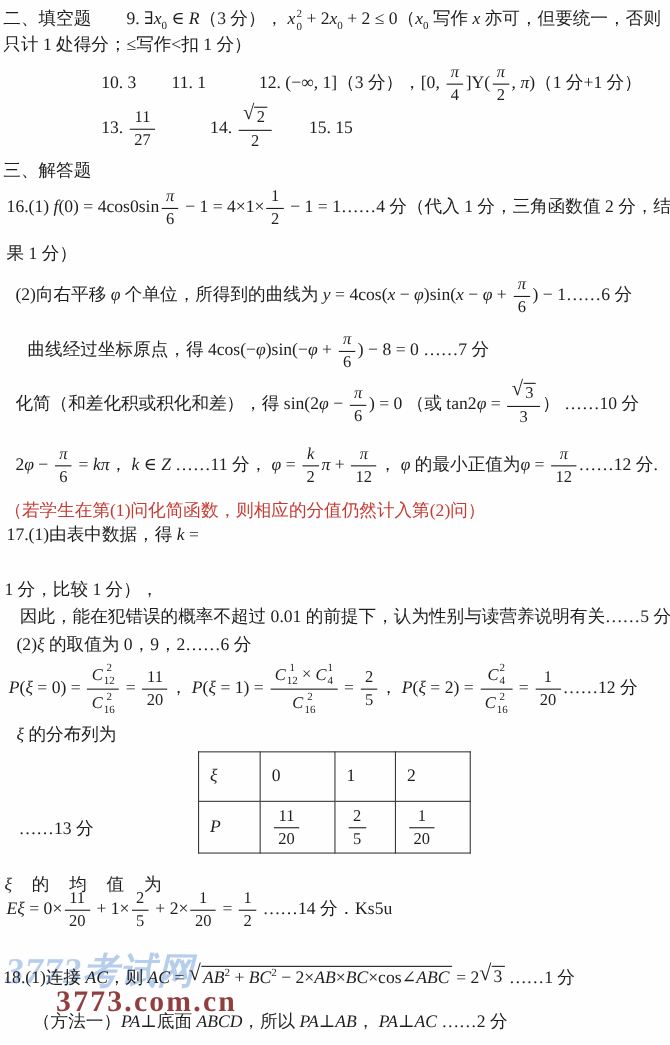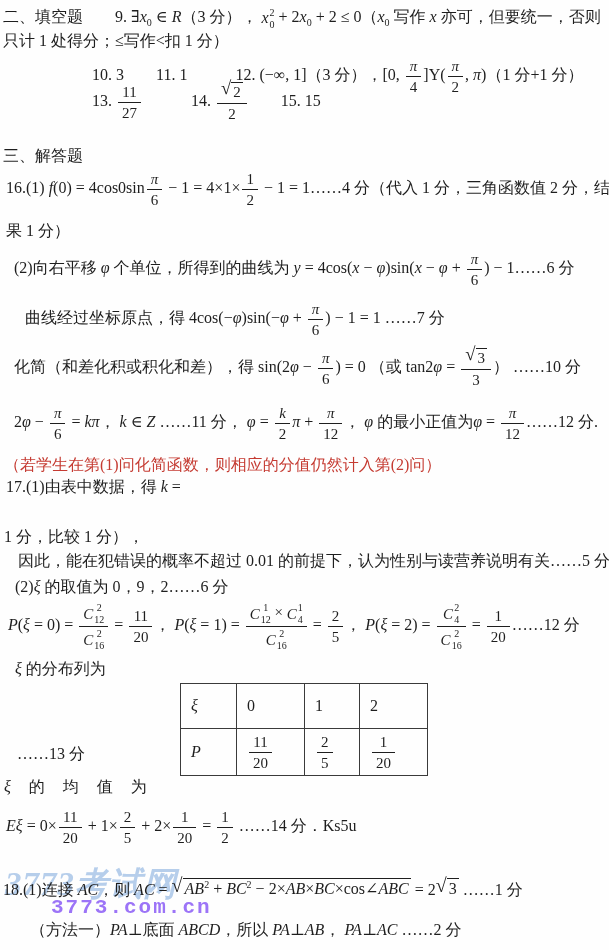--- a/index.html
+++ b/index.html
@@ -33,30 +33,30 @@
     border:1.5px solid #3a3a3a;text-align:left;vertical-align:middle;
     padding:2px 0 2px 10px;font-size:16px;box-sizing:border-box;
   }
   .dist-table .c0{width:56px;}
   .dist-table .c1{width:68px;}
   .dist-table .c2{width:55px;}
   .dist-table .c3{width:68px;}
   .dist-table .r1 td{height:45px;}
   .dist-table .r2 td{height:47px;}
   
-  .spread{letter-spacing:18px;}
+  .spread{letter-spacing:18px;margin-top:18px;}
   
   .wm{position:absolute;left:5px;top:868px;z-index:1;pointer-events:none;}
   .wm-title{
     font-size:33px;font-weight:bold;font-style:italic;letter-spacing:1px;
     color:#aac6e8;opacity:0.85;line-height:1;
   }
   .wm-url{
-    font-size:21px;font-weight:bold;letter-spacing:2px;color:#8b5cf6;opacity:0.85;
-    margin:-4px 0 0 46px;line-height:1;font-family:Liberation Mono, monospace;
+    font-size:27px;font-weight:bold;letter-spacing:2px;color:#7f1d1d;opacity:0.85;
+    margin:-4px 0 0 46px;line-height:1;
   }
 </style>
 </head>
 <body>
 
 <div class="page">
 
   <div class="wm">
     <div class="wm-title">3773考试网</div>
     <div class="wm-url">3773.com.cn</div>
@@ -64,30 +64,30 @@
 
   <div class="line" style="left:3px;top:7px"><span class="m-tx">二、填空题　　9. ∃</span><span class="m-it">x</span><span class="sb">0</span><span class="m-tx"> ∈ </span><span class="m-it">R</span><span class="m-tx">（3 分）， </span><span class="cb">
         <span class="m-it">x</span>
         <span class="scripts">
           <span class="">2</span>
           <span class="">0</span>
         </span>
       </span><span class="m-tx"> + 2</span><span class="m-it">x</span><span class="sb">0</span><span class="m-tx"> + 2 ≤ 0（</span><span class="m-it">x</span><span class="sb">0</span><span class="m-tx"> 写作 </span><span class="m-it">x</span><span class="m-tx"> 亦可，但要统一，否则</span></div>
   <div class="line" style="left:3px;top:31px"><span class="m-tx">只计 1 处得分；≤写作&lt;扣 1 分）</span></div>
   <div class="line" style="left:92px;top:57px"><span class="m-tx">10. 3　　11. 1　　　12. (−∞, 1]（3 分），[0, </span><span class="fr"><span class="n"><span class="m-it">π</span></span><span class="d">4</span></span><span class="m-tx">]Y(</span><span class="fr"><span class="n"><span class="m-it">π</span></span><span class="d">2</span></span><span class="m-tx">, </span><span class="m-it">π</span><span class="m-tx">)（1 分+1 分）</span></div>
-  <div class="line" style="left:92px;top:82px"><span class="m-tx">13. </span><span class="fr"><span class="n">11</span><span class="d">27</span></span><span class="m-tx">　　　14. </span><span class="fr"><span class="n"><span class="sq">
+  <div class="line" style="left:92px;top:97px"><span class="m-tx">13. </span><span class="fr"><span class="n">11</span><span class="d">27</span></span><span class="m-tx">　　　14. </span><span class="fr"><span class="n"><span class="sq">
             <span class="rad">√</span>
             <span class="bar">2</span>
           </span></span><span class="d">2</span></span><span class="m-tx">　　15. 15</span></div>
   <div class="line" style="left:3px;top:146px"><span class="m-tx">三、解答题</span></div>
 
   <div class="line" style="left:6px;top:170px"><span class="m-tx">16.(1) </span><span class="m-it">f</span><span class="m-tx">(0) = 4cos0sin</span><span class="fr"><span class="n"><span class="m-it">π</span></span><span class="d">6</span></span><span class="m-tx"> − 1 = 4×1×</span><span class="fr"><span class="n">1</span><span class="d">2</span></span><span class="m-tx"> − 1 = 1……4 分（代入 1 分，三角函数值 2 分，结</span></div>
   <div class="line" style="left:6px;top:221px"><span class="m-tx">果 1 分）</span></div>
   <div class="line" style="left:14px;top:250px"><span class="m-tx">(2)向右平移 </span><span class="m-it">φ</span><span class="m-tx"> 个单位，所得到的曲线为 </span><span class="m-it">y</span><span class="m-tx"> = 4cos(</span><span class="m-it">x</span><span class="m-tx"> − </span><span class="m-it">φ</span><span class="m-tx">)sin(</span><span class="m-it">x</span><span class="m-tx"> − </span><span class="m-it">φ</span><span class="m-tx"> + </span><span class="fr"><span class="n"><span class="m-it">π</span></span><span class="d">6</span></span><span class="m-tx">) − 1……6 分</span></div>
-  <div class="line" style="left:25px;top:300px"><span class="m-tx">曲线经过坐标原点，得 4cos(−</span><span class="m-it">φ</span><span class="m-tx">)sin(−</span><span class="m-it">φ</span><span class="m-tx"> + </span><span class="fr"><span class="n"><span class="m-it">π</span></span><span class="d">6</span></span><span class="m-tx">) − 1 = 1 ……7 分</span></div>
+  <div class="line" style="left:25px;top:300px"><span class="m-tx">曲线经过坐标原点，得 4cos(−</span><span class="m-it">φ</span><span class="m-tx">)sin(−</span><span class="m-it">φ</span><span class="m-tx"> + </span><span class="fr"><span class="n"><span class="m-it">π</span></span><span class="d">6</span></span><span class="m-tx">) − 8 = 0 ……7 分</span></div>
   <div class="line" style="left:14px;top:348px"><span class="m-tx">化简（和差化积或积化和差），得 sin(2</span><span class="m-it">φ</span><span class="m-tx"> − </span><span class="fr"><span class="n"><span class="m-it">π</span></span><span class="d">6</span></span><span class="m-tx">) = 0 （或 tan2</span><span class="m-it">φ</span><span class="m-tx"> = </span><span class="fr"><span class="n"><span class="sq">
             <span class="rad">√</span>
             <span class="bar">3</span>
           </span></span><span class="d">3</span></span><span class="m-tx">） ……10 分</span></div>
   <div class="line" style="left:14px;top:404px"><span class="m-tx">2</span><span class="m-it">φ</span><span class="m-tx"> − </span><span class="fr"><span class="n"><span class="m-it">π</span></span><span class="d">6</span></span><span class="m-tx"> = </span><span class="m-it">kπ</span><span class="m-tx">， </span><span class="m-it">k</span><span class="m-tx"> ∈ </span><span class="m-it">Z</span><span class="m-tx"> ……11 分， </span><span class="m-it">φ</span><span class="m-tx"> = </span><span class="fr"><span class="n"><span class="m-it">k</span></span><span class="d">2</span></span><span class="m-it">π</span><span class="m-tx"> + </span><span class="fr"><span class="n"><span class="m-it">π</span></span><span class="d">12</span></span><span class="m-tx">， </span><span class="m-it">φ</span><span class="m-tx"> 的最小正值为</span><span class="m-it">φ</span><span class="m-tx"> = </span><span class="fr"><span class="n"><span class="m-it">π</span></span><span class="d">12</span></span><span class="m-tx">……12 分.</span></div>
   <div class="line red" style="left:4px;top:455px"><span class="m-tx">（若学生在第(1)问化简函数，则相应的分值仍然计入第(2)问）</span></div>
 
   <div class="line" style="left:6px;top:477px"><span class="m-tx">17.(1)由表中数据，得 </span><span class="m-it">k</span><span class="m-tx"> = </span></div>
   <div class="line" style="left:4px;top:527px"><span class="m-tx">1 分，比较 1 分），</span></div>
   <div class="line" style="left:18px;top:551px"><span class="m-tx">因此，能在犯错误的概率不超过 0.01 的前提下，认为性别与读营养说明有关……5 分</span></div>

